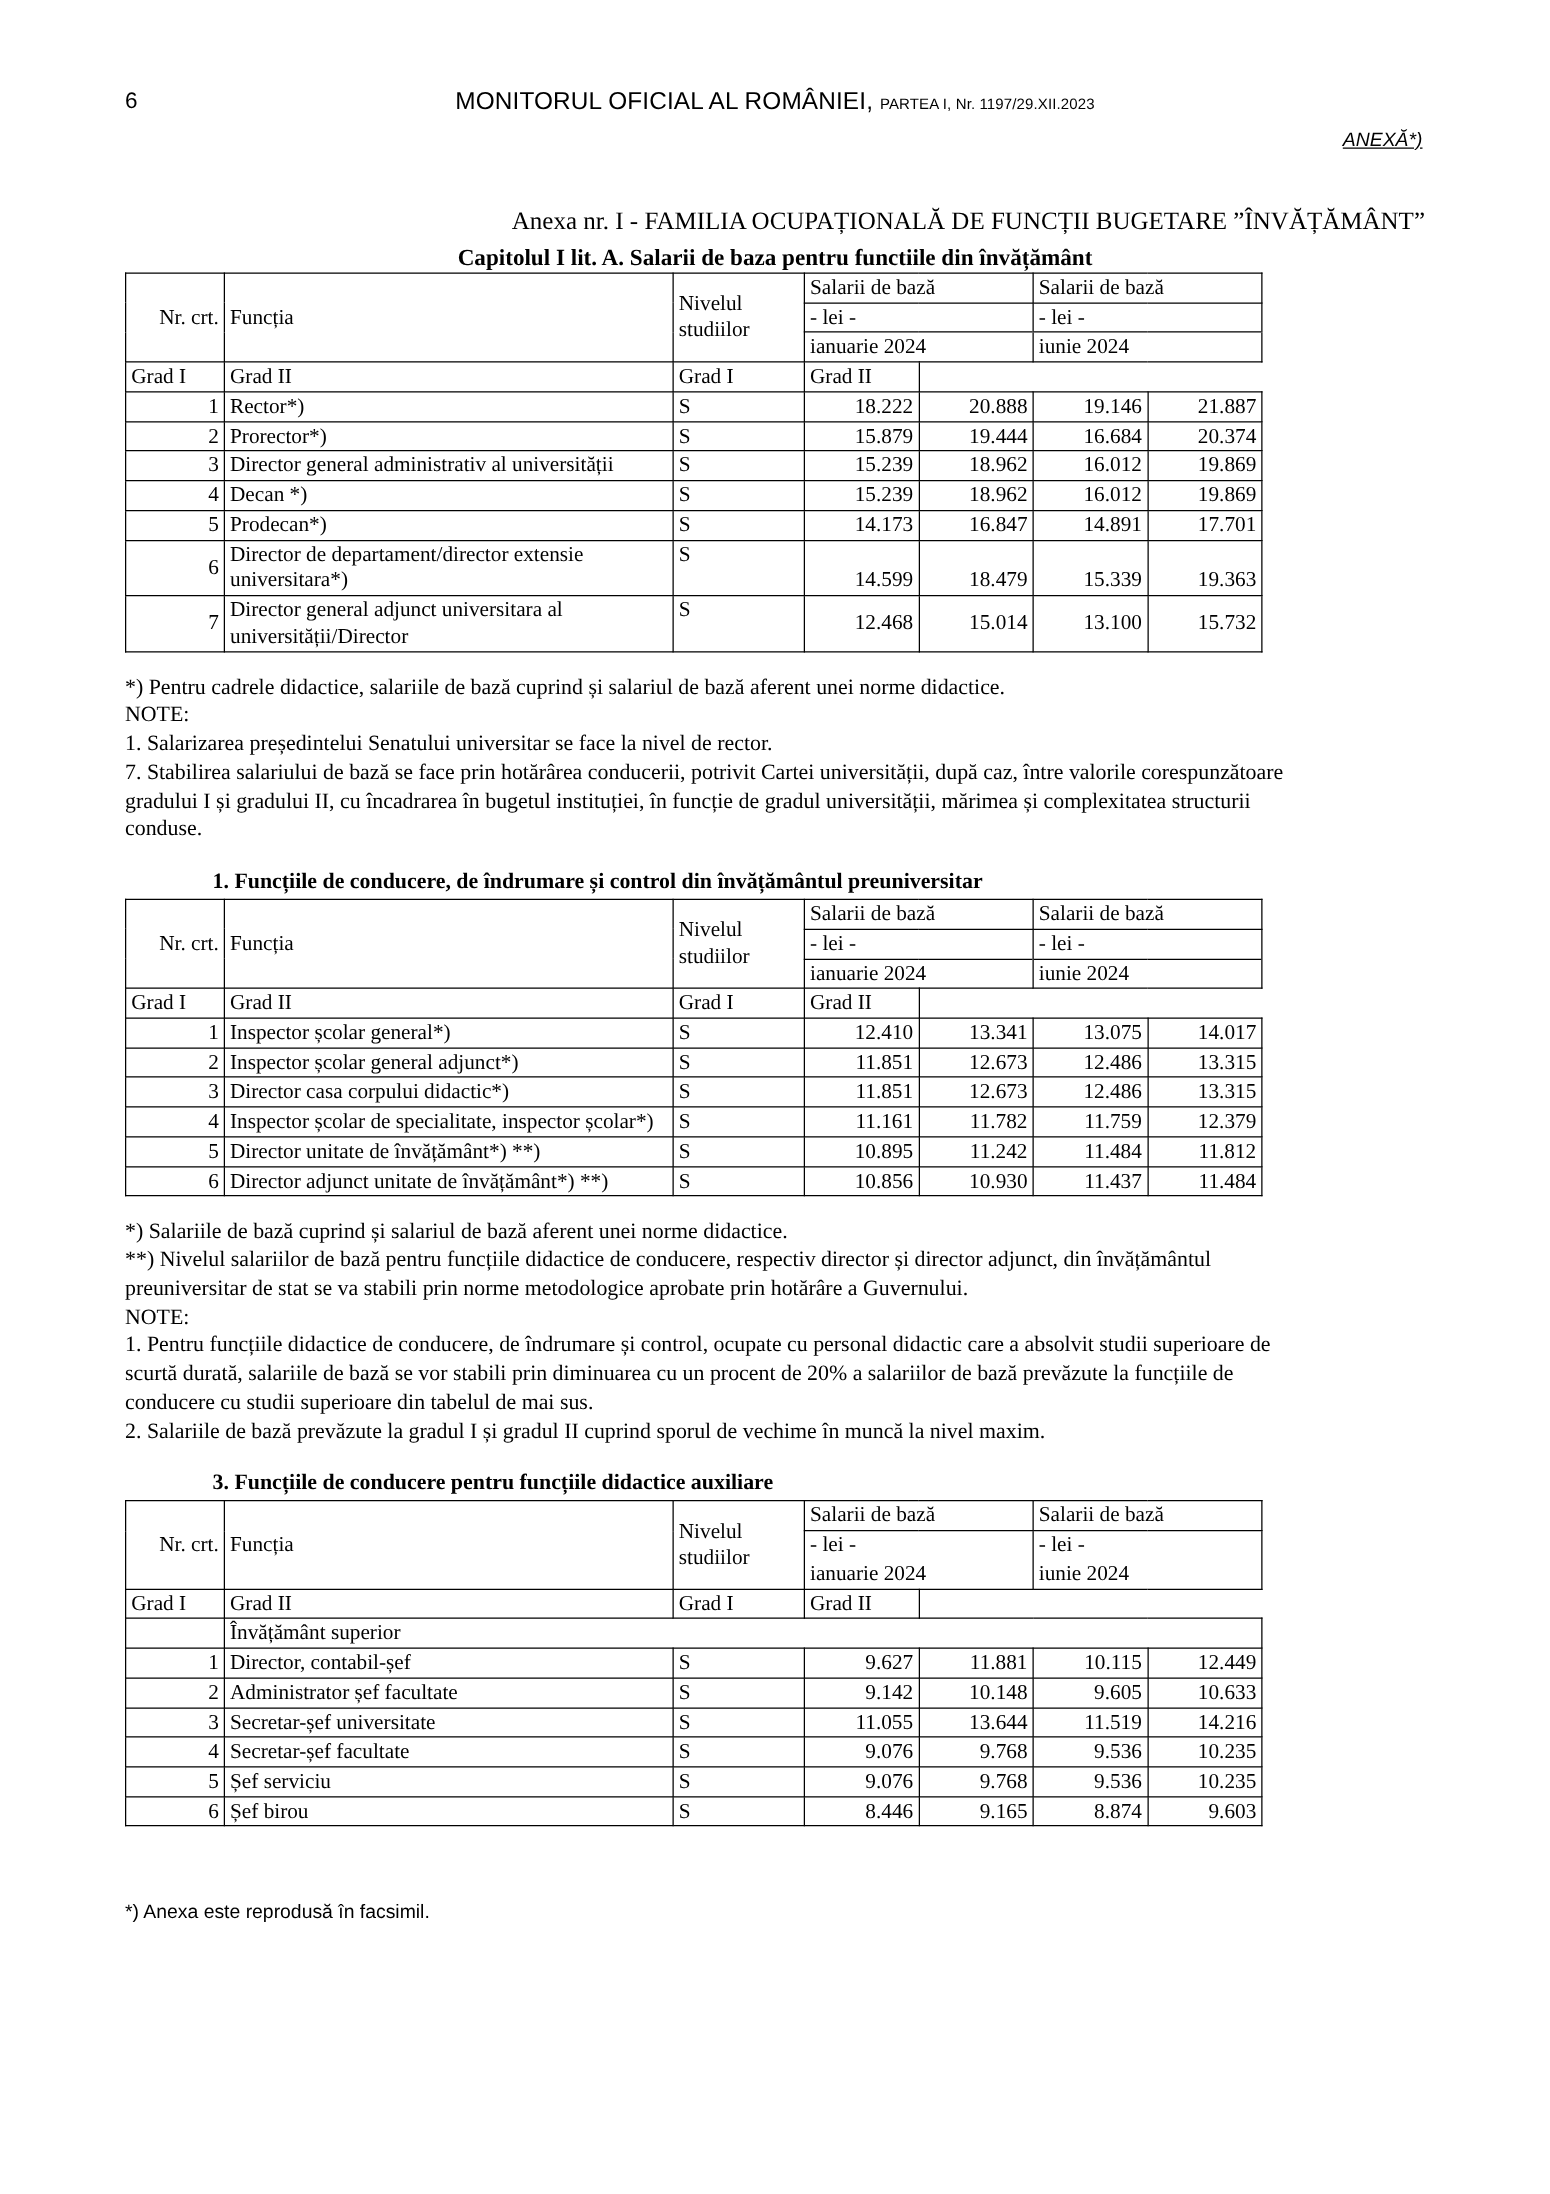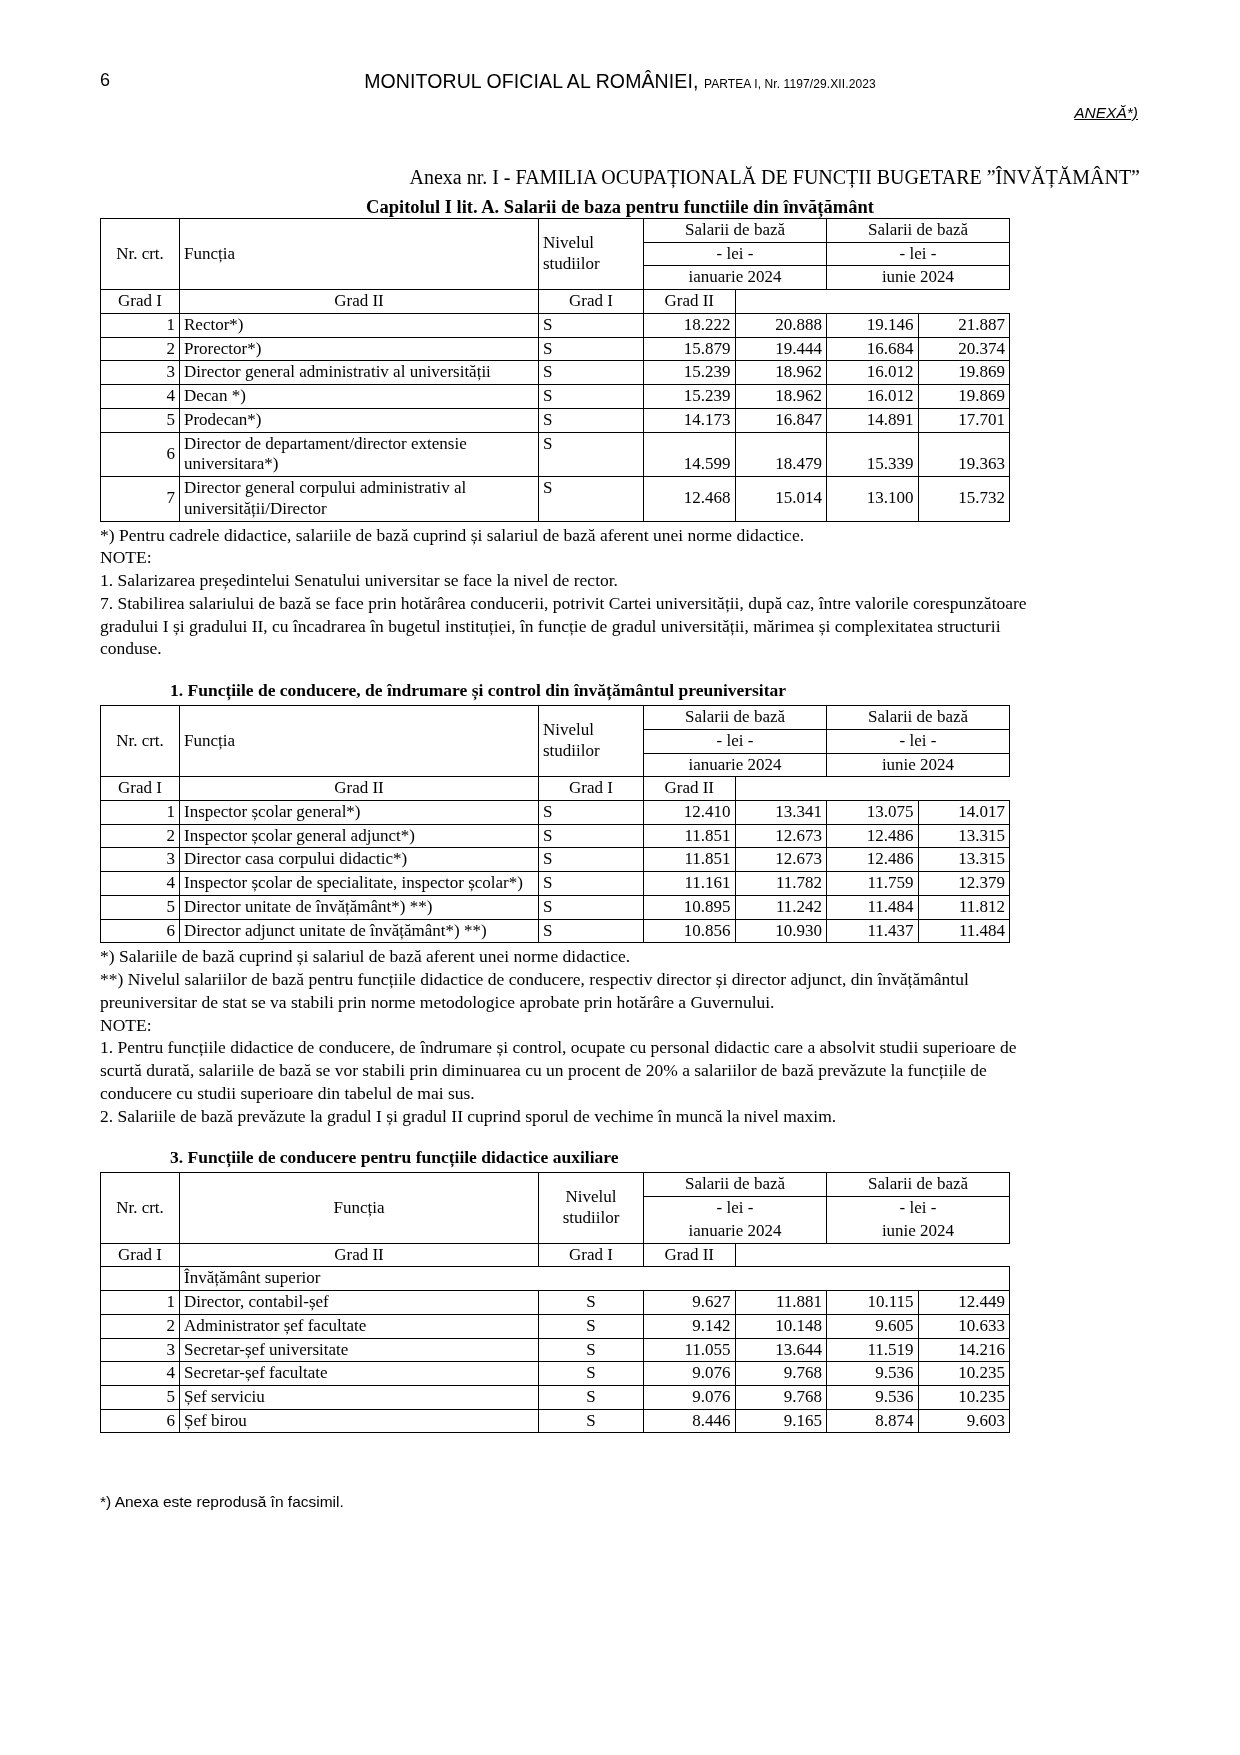--- a/index.html
+++ b/index.html
@@ -91,27 +91,27 @@
     border: 1px solid #000;
     padding: 1px 4px;
     vertical-align: top;
     font-weight: normal;
     line-height: 1.22;
   }
   .c-nr   { width: 70px;  text-align: right; padding-right: 4px; }
   .c-fun  { width: 350px; text-align: left; }
   .c-niv  { width: 96px;  text-align: left; }
   .c-val  { width: 99px;  text-align: right; padding-right: 8px; }
-  th.center, td.center { text-align: center; }
+  th.center, td.center { }
   .group-row td { text-align: left; }
   
   .notes {
     font-size: 17.5px;
     line-height: 1.3;
-    margin-top: 2px;
+    margin-top: 16px;
     width: 940px;
   }
   .notes p {
     margin: 0 0 0 0;
   }
   .footnote {
     font-family: "Liberation Sans", sans-serif;
     font-size: 15.5px;
     margin-top: 60px;
   }
@@ -210,21 +210,21 @@
       <td class="c-nr" style="vertical-align:middle;">6</td>
       <td class="c-fun">Director de departament/director extensie universitara*)</td>
       <td class="c-niv">S</td>
       <td class="c-val" style="vertical-align:bottom;">14.599</td>
       <td class="c-val" style="vertical-align:bottom;">18.479</td>
       <td class="c-val" style="vertical-align:bottom;">15.339</td>
       <td class="c-val" style="vertical-align:bottom;">19.363</td>
     </tr>
     <tr>
       <td class="c-nr" style="vertical-align:middle;">7</td>
-      <td class="c-fun">Director general corpului administrativ al universității/Director</td>
+      <td class="c-fun">Director general adjunct universitara al universității/Director</td>
       <td class="c-niv">S</td>
       <td class="c-val" style="vertical-align:middle;">12.468</td>
       <td class="c-val" style="vertical-align:middle;">15.014</td>
       <td class="c-val" style="vertical-align:middle;padding-left:32px;">13.100</td>
       <td class="c-val" style="vertical-align:middle;">15.732</td>
     </tr>
   </tbody>
       </table>
   </div>
 

